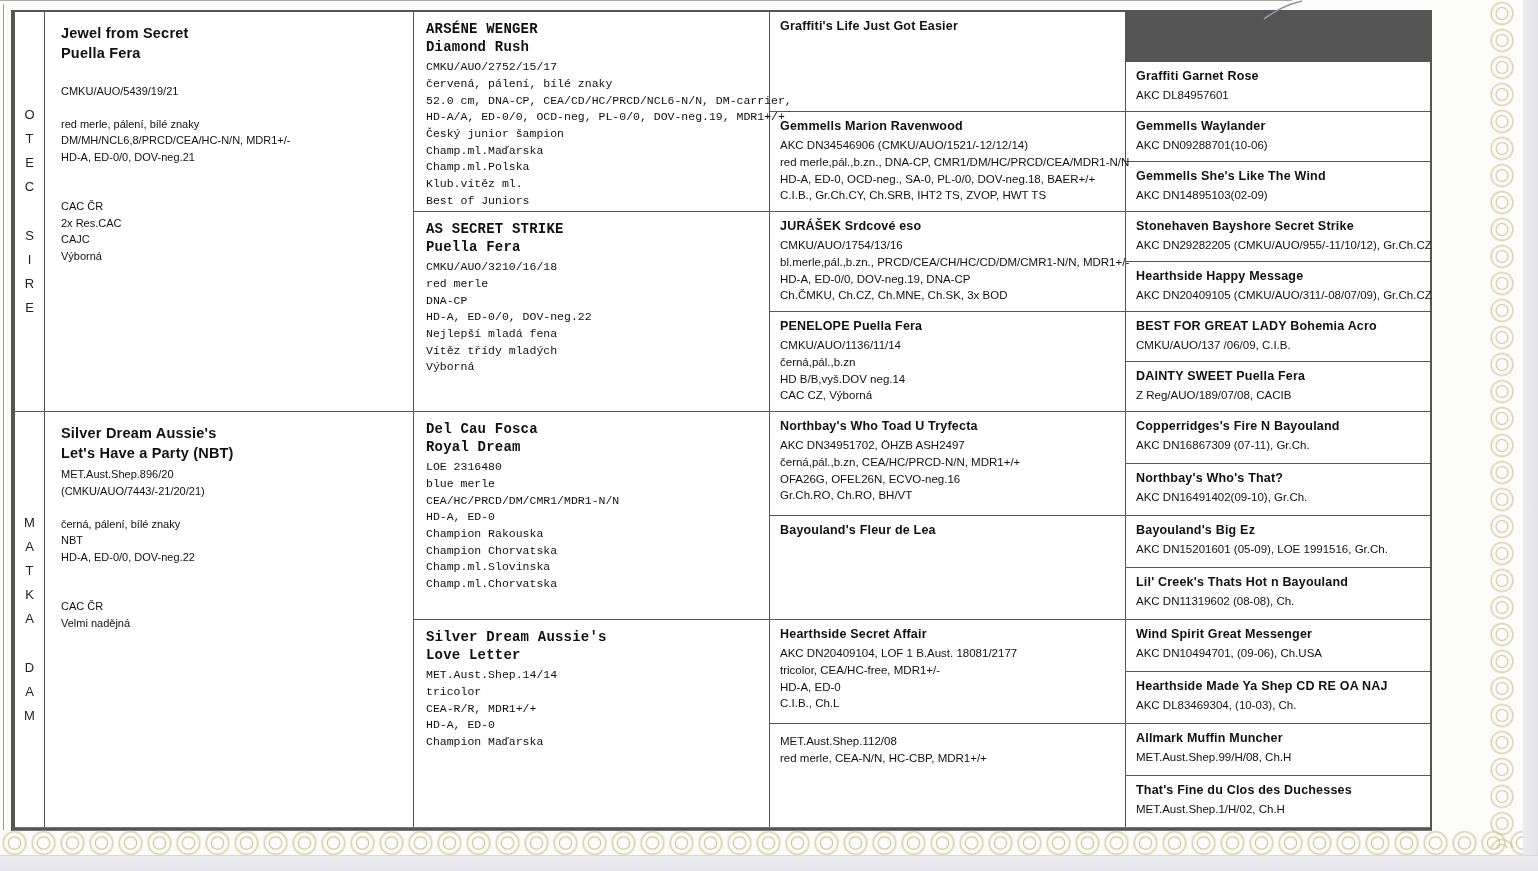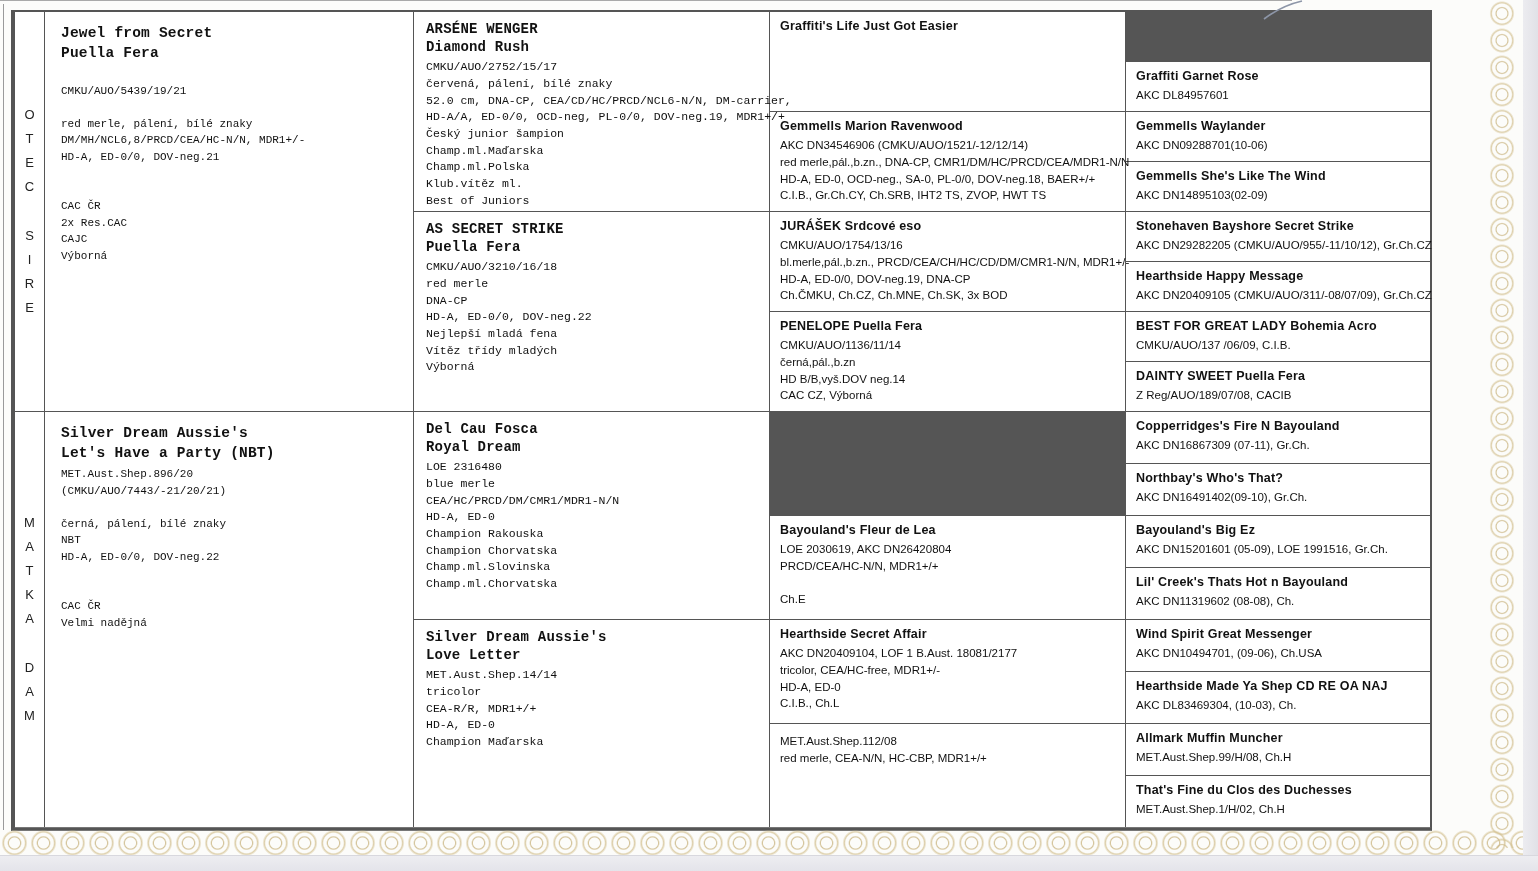--- a/index.html
+++ b/index.html
@@ -13,21 +13,21 @@
     grid-template-columns:29px 368px 355px 355px 304px;
     grid-template-rows:repeat(8,49px) repeat(8,51px);
     gap:1px; background:#555;
     border:2px solid #555;
     border-left:4px double #555;
     border-bottom:4px double #777;
   }
   .cell{background:#fff; padding:6px 8px 4px 10px; overflow:visible;}
   .nm{font-weight:bold; white-space:pre; font-size:12.5px; line-height:1.3; letter-spacing:.2px; position:relative; z-index:2;}
   .info{white-space:pre; font-size:11.5px; line-height:1.45; margin-top:3px; position:relative; z-index:2;}
-  .c1{padding:12px 10px 4px 16px;font-family:Liberation Mono, monospace;}
+  .c1{padding:12px 10px 4px 16px;}
   .c1 .nm{font-size:14.5px; line-height:1.35;}
   .c1 .info{font-size:11px; line-height:1.5;}
   .c2{padding:8px 8px 4px 12px;font-family:Liberation Mono, monospace;}
   .c2 .nm{font-size:14px;}
   .vlabel{background:#fff; display:flex; align-items:center; justify-content:center;
     font-size:13px; line-height:1.85; white-space:pre; text-align:center; color:#222;}
 
   
   .orn-v{position:absolute; right:23px; top:0; width:26px; height:848px; opacity:.85;
     background-image:
@@ -204,26 +204,29 @@
     <div class="cell c2" style="grid-column:3;grid-row:13/span 4">
       <div class="nm">Silver Dream Aussie's
 Love Letter</div>
       <div class="info">MET.Aust.Shep.14/14
 tricolor
 CEA-R/R, MDR1+/+
 HD-A, ED-0
 Champion Maďarska</div>
     </div>
 
+    <div class="cell" style="grid-column:4;grid-row:9/span 2">
+      <div class="nm">Northbay's Who Toad U Tryfecta</div>
+      <div class="info">AKC DN34951702, ÖHZB ASH2497
+černá,pál.,b.zn, CEA/HC/PRCD-N/N, MDR1+/+
+OFA26G, OFEL26N, ECVO-neg.16
+Gr.Ch.RO, Ch.RO, BH/VT</div>
+    </div>
     <div class="cell" style="grid-column:4;grid-row:11/span 2">
       <div class="nm">Bayouland's Fleur de Lea</div>
-      <div class="info">LOE 2030619, AKC DN26420804
-PRCD/CEA/HC-N/N, MDR1+/+
-
-Ch.E</div>
     </div>
     <div class="cell" style="grid-column:4;grid-row:13/span 2">
       <div class="nm">Hearthside Secret Affair</div>
       <div class="info">AKC DN20409104, LOF 1 B.Aust. 18081/2177
 tricolor, CEA/HC-free, MDR1+/-
 HD-A, ED-0
 C.I.B., Ch.L</div>
     </div>
     <div class="cell" style="grid-column:4;grid-row:15/span 2">
       <div class="info">MET.Aust.Shep.112/08

